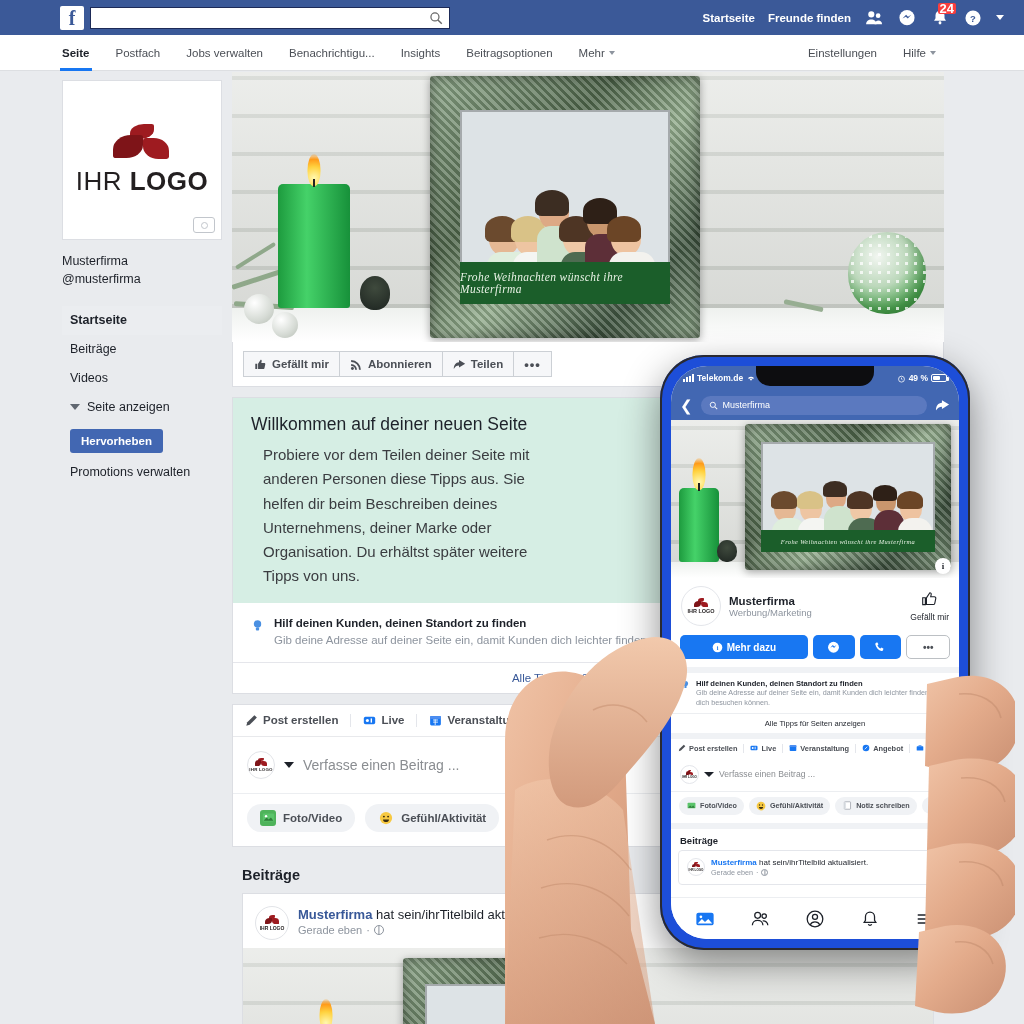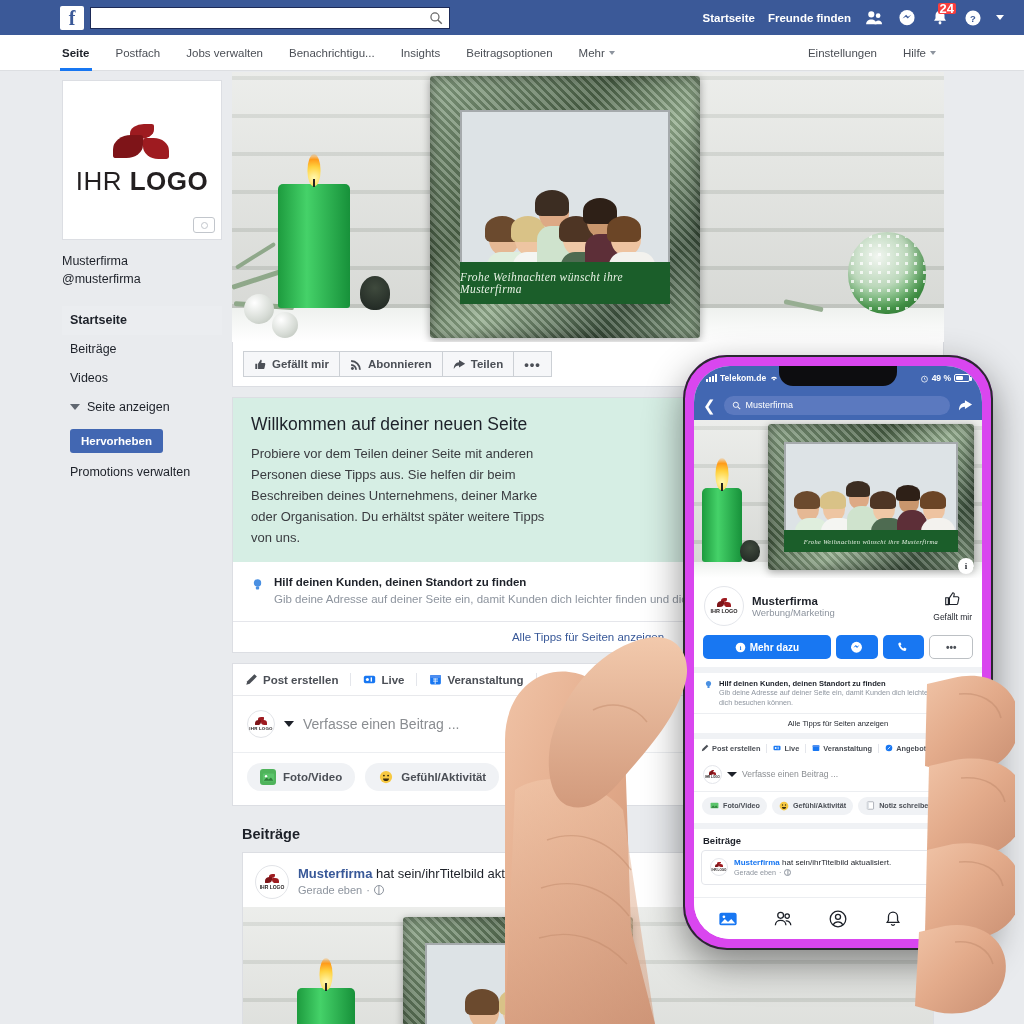--- a/index.html
+++ b/index.html
@@ -172,21 +172,21 @@
     display:flex; align-items:center; gap:5px; font-size:11.5px; font-weight:bold; color:#4b4f56;
     border:1px solid #ccd0d5; background:#f6f7f9; padding:4px 10px; height:26px; margin-right:-1px;
   }
   .abtn svg { width:13px;height:13px; fill:#4b4f56;}
   .dots { letter-spacing:1px; font-size:13px; }
 
   
   .welcome { margin-top: 10px; border:1px solid #dcdee3; background:#fff; }
   .welcome-top { background:#d6eee4; padding:16px 18px 14px; position:relative; min-height:112px; }
   .welcome-h { font-size:17.5px; color:#1d2129; margin-bottom:8px; }
-  .welcome-p { font-size:13px; color:#3a3c40; line-height:1.62; max-width:300px; }
+  .welcome-p { font-size:15px; color:#3a3c40; line-height:1.62; max-width:300px;margin-left:12px; }
   .welcome-art { position:absolute; right:16px; bottom:0; width:150px; height:78px; }
   .wa-browser { position:absolute; inset:0; background:#d8dde3; border-radius:2px; }
   .wa-bar { position:absolute; left:0; right:0; top:0; height:12px; background:#4267b2; }
   .wa-bar:after{content:"";position:absolute;left:6px;top:3px;right:24px;height:6px;background:#fff;border-radius:3px;}
   .wa-blue { position:absolute; left:40px; top:15px; width:100px; height:33px; background:#8ed0f0; }
   .wa-thumb { position:absolute; left:6px; top:15px; width:28px;height:26px;background:#7c8591;}
   .wa-line { position:absolute; left:6px; width:28px;height:3px;background:#a7aeb8;}
   .wa-tile { position:absolute; width:26px;height:14px;background:#fff;}
   .wa-yellow { position:absolute; background:#f5c451; }
   .tip-row { display:flex; gap:10px; padding:14px 18px 12px; }
@@ -223,22 +223,22 @@
   .post-av .tx{font-size:5px;font-weight:bold;color:#231f20;}
   .post-name { font-size:13px; color:#1d2129; line-height:1.35;}
   .post-name b { color:#385898; }
   .post-meta { font-size:11px; color:#8d949e; display:flex; align-items:center; gap:4px; margin-top:1px;}
   .globe { width:10px;height:10px;border-radius:50%;border:1.2px solid #8d949e;position:relative;}
   .globe:after{content:"";position:absolute;left:50%;top:0;bottom:0;width:1.2px;background:#8d949e;transform:translateX(-50%);}
   .post-img { position:relative; width:100%; height:205px; overflow:hidden; }
 
   
   .phone {
-    position:absolute; left:683px; top:355px; width:310px; height:595px;
-    background:#d946ef; border-radius:44px; box-shadow: 0 14px 38px rgba(0,0,0,.45), 0 0 0 2px #2a2a30 inset;
+    position:absolute; left:660px; top:355px; width:310px; height:595px;
+    background:#1d4ed8; border-radius:44px; box-shadow: 0 14px 38px rgba(0,0,0,.45), 0 0 0 2px #2a2a30 inset;
     overflow:hidden;
   }
   .phone-screen {
     position:absolute; left:11px; top:11px; width:288px; height:573px;
     border-radius:36px; overflow:hidden; background:#fff;
   }
   .notch { position:absolute; left:50%; top:0; transform:translateX(-50%); width:118px;height:20px;background:#0d0d10;border-radius:0 0 14px 14px; z-index:5;}
   .ph-status { height:24px; background:#4267b2; color:#fff; display:flex; align-items:center; padding:0 12px; font-size:8.5px; font-weight:bold;}
   .ph-status .carrier{display:flex;align-items:center;gap:3px;}
   .ph-status .time{position:absolute;left:50%;transform:translateX(-50%);font-size:9px;}

